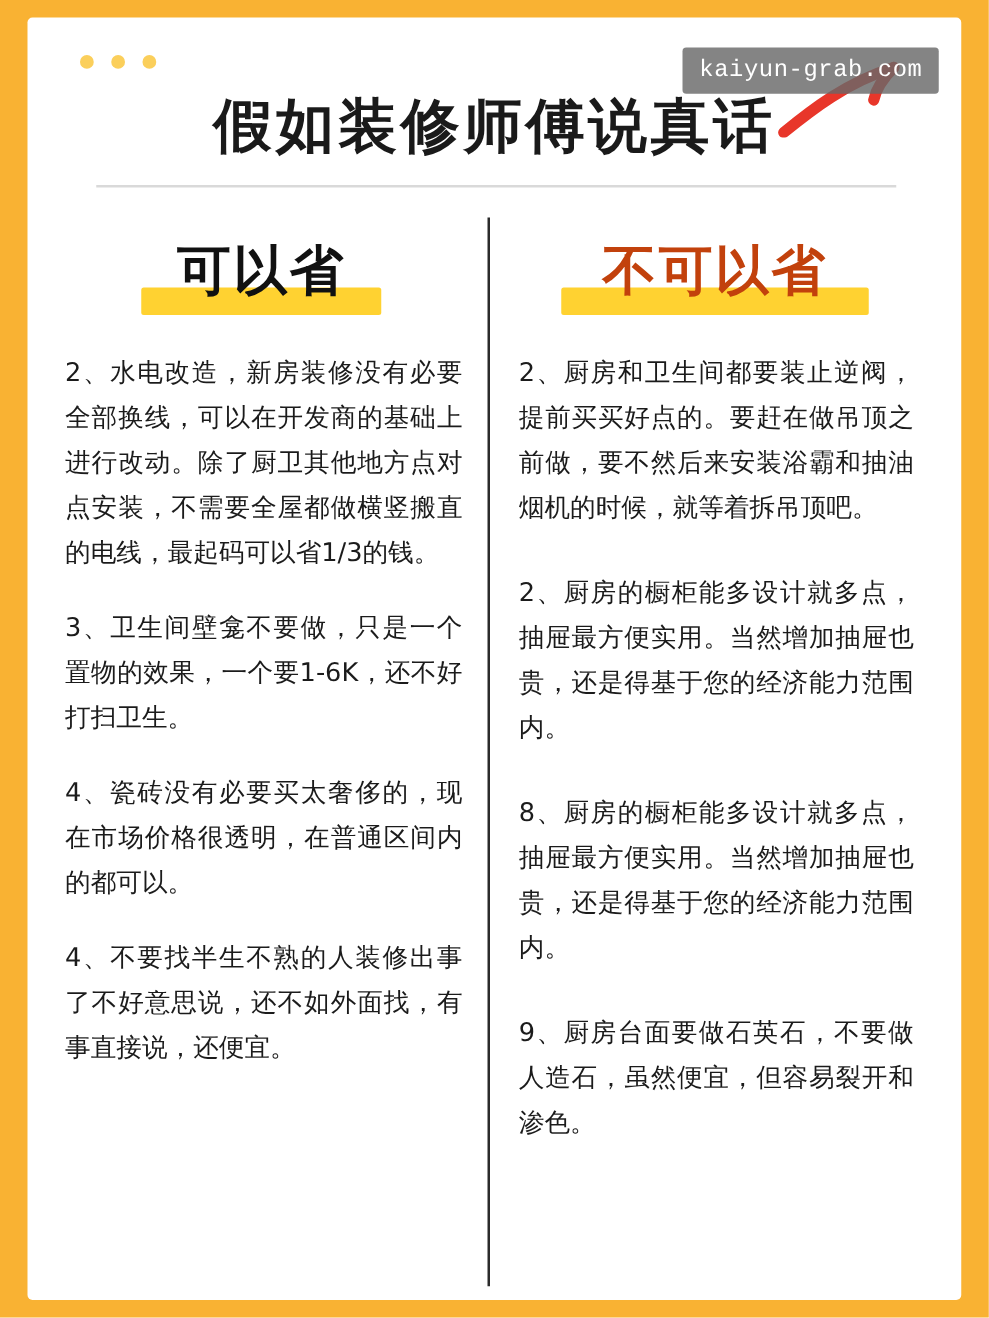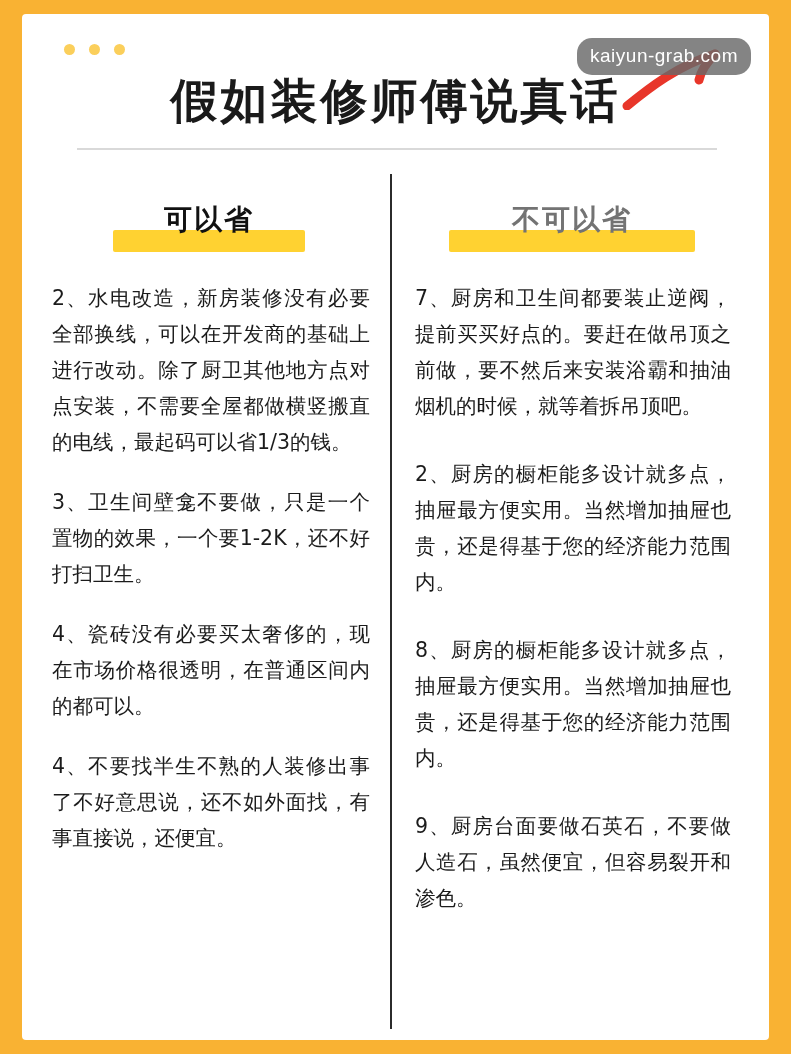--- a/index.html
+++ b/index.html
@@ -40,22 +40,22 @@
   }
   .watermark {
     position: absolute;
     right: 18px;
     top: 24px;
     background: rgba(105,105,105,0.82);
     color: #ffffff;
     font-size: 19px;
     letter-spacing: 0.5px;
     padding: 7px 13px 8px 13px;
-    border-radius: 15px;
-    font-family: Liberation Sans, sans-serif;
+    border-radius: 3px;
+    font-family: Liberation Mono, monospace;
     z-index: 5;
   }
   .title-wrap {
     position: absolute;
     left: 0;
     top: 56px;
     width: 747px;
     text-align: center;
   }
   .title {
@@ -112,29 +112,29 @@
     transform: translateX(-50%);
     bottom: 2px;
     height: 22px;
     background: #ffd231;
     z-index: 1;
     border-radius: 2px;
   }
   .col-head .txt {
     position: relative;
     z-index: 2;
-    font-size: 28px;
+    font-size: 43px;
     font-weight: bold;
     color: #111111;
     letter-spacing: 2px;
-    font-family: Liberation Sans, sans-serif;
+    font-family: Liberation Mono, monospace;
     line-height: 56px;
     display: inline-block;
   }
-  .col-head.right .txt { color: #737373; }
+  .col-head.right .txt { color: #c2410c; }
   .col-left .col-head .hl { width: 192px; }
   .col-right .col-head .hl { width: 246px; }
   .para {
     font-size: 20.5px;
     line-height: 36px;
     color: #1b1b1b;
     margin: 0 0 24px 0;
     text-align: justify;
     text-justify: inter-ideograph;
     font-family: "DejaVu Sans", "Liberation Sans", sans-serif;
@@ -166,29 +166,29 @@
 
   <div class="title-rule"></div>
   <div class="divider"></div>
 
   <div class="col col-left">
     <div class="col-head">
       <span class="hl"></span>
       <span class="txt">可以省</span>
     </div>
     <p class="para">2、水电改造，新房装修没有必要全部换线，可以在开发商的基础上进行改动。除了厨卫其他地方点对点安装，不需要全屋都做横竖搬直的电线，最起码可以省1/3的钱。</p>
-    <p class="para">3、卫生间壁龛不要做，只是一个置物的效果，一个要1-2K，还不好打扫卫生。</p>
+    <p class="para">3、卫生间壁龛不要做，只是一个置物的效果，一个要1-6K，还不好打扫卫生。</p>
     <p class="para">4、瓷砖没有必要买太奢侈的，现在市场价格很透明，在普通区间内的都可以。</p>
     <p class="para">4、不要找半生不熟的人装修出事了不好意思说，还不如外面找，有事直接说，还便宜。</p>
   </div>
 
   <div class="col col-right">
     <div class="col-head right">
       <span class="hl"></span>
       <span class="txt">不可以省</span>
     </div>
-    <p class="para">7、厨房和卫生间都要装止逆阀，提前买买好点的。要赶在做吊顶之前做，要不然后来安装浴霸和抽油烟机的时候，就等着拆吊顶吧。</p>
+    <p class="para">2、厨房和卫生间都要装止逆阀，提前买买好点的。要赶在做吊顶之前做，要不然后来安装浴霸和抽油烟机的时候，就等着拆吊顶吧。</p>
     <p class="para">2、厨房的橱柜能多设计就多点，抽屉最方便实用。当然增加抽屉也贵，还是得基于您的经济能力范围内。</p>
     <p class="para">8、厨房的橱柜能多设计就多点，抽屉最方便实用。当然增加抽屉也贵，还是得基于您的经济能力范围内。</p>
     <p class="para">9、厨房台面要做石英石，不要做人造石，虽然便宜，但容易裂开和渗色。</p>
   </div>
 
 </div>
 
 </body></html>

